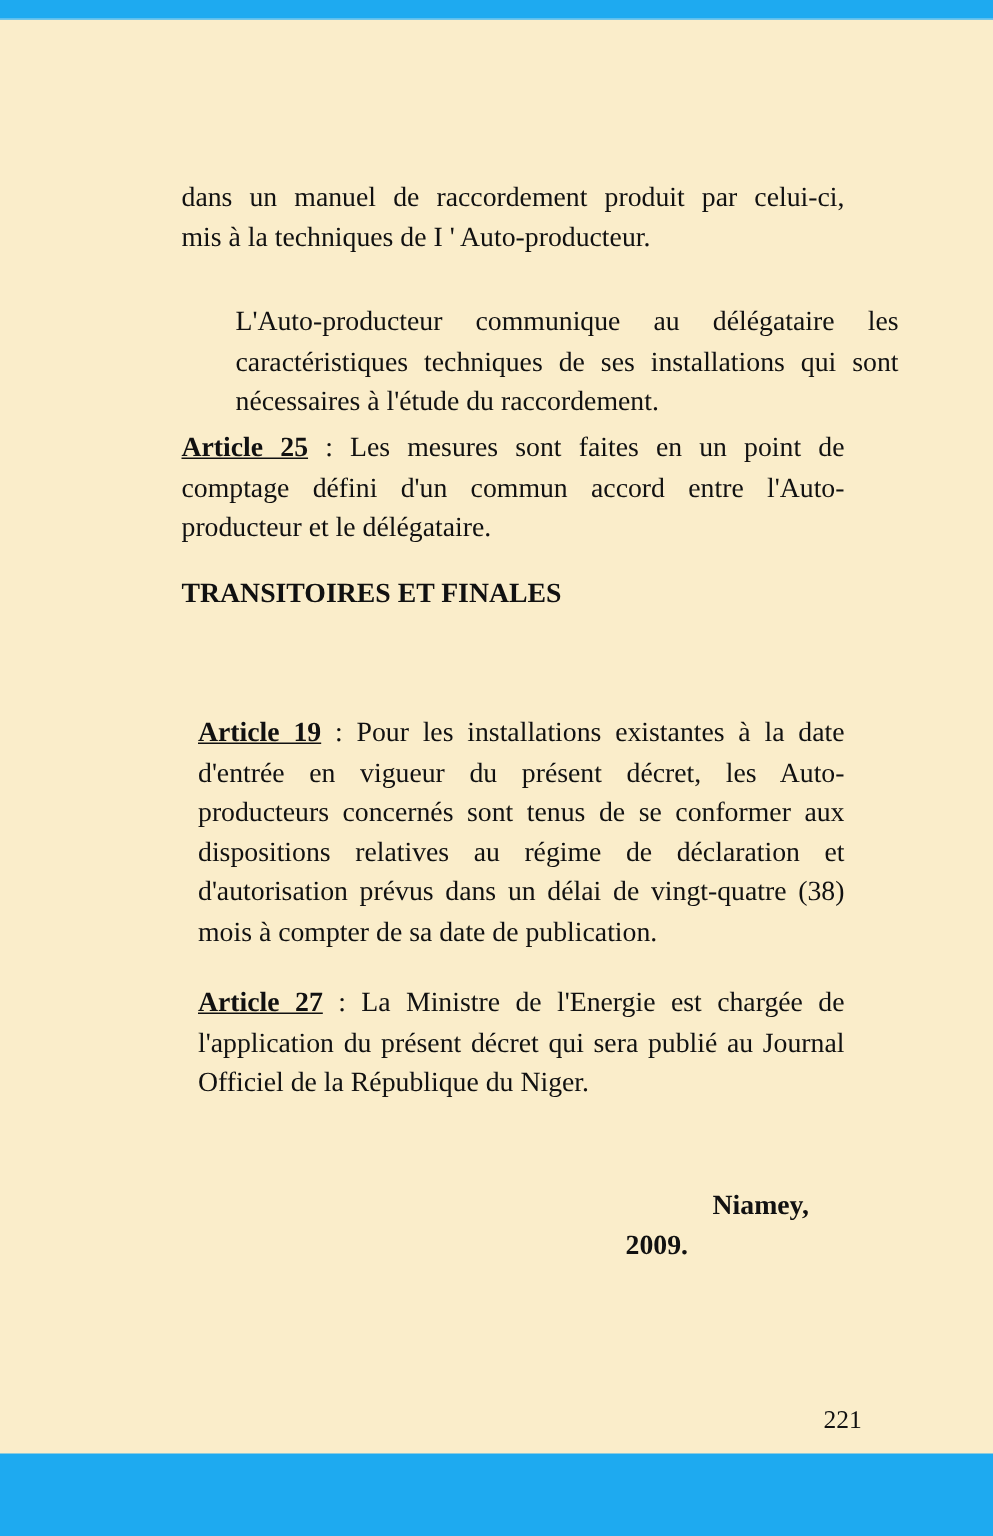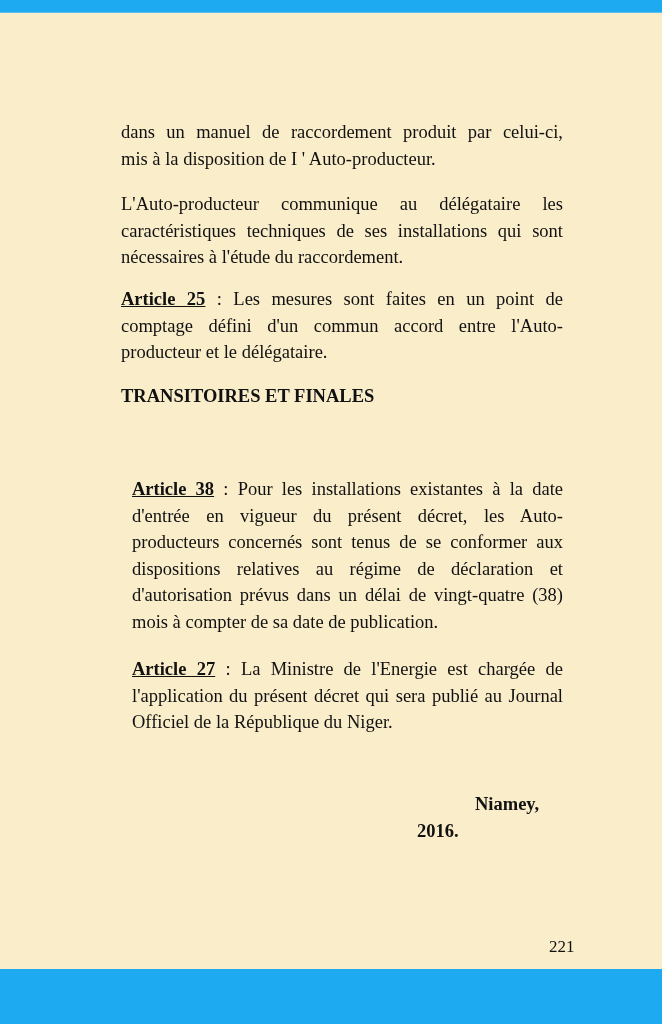--- a/index.html
+++ b/index.html
@@ -15,34 +15,34 @@
   .chap u { text-decoration:underline; }
   .sig { position:absolute; left:417px; width:146px; font-weight:bold; font-size:18.5px; line-height:26.5px; text-align:justify; }
   .pagenum { position:absolute; left:514px; top:937px; font-size:17px;margin-left:35px; }
 </style>
 </head>
 <body>
 
 <div class="topbar"></div>
 
 <p class="p last" style="top:119px;">dans un manuel de raccordement produit par celui-ci,</p>
-<p class="p" style="top:146px;">mis à la disposition de I ' Auto-producteur.</p>
+<p class="p" style="top:146px;">mis à la techniques de I ' Auto-producteur.</p>
 
-<p class="p" style="top:191px;">L'Auto-producteur communique au délégataire les caractéristiques techniques de ses installations qui sont nécessaires à l'étude du raccordement.</p>
+<p class="p" style="top:202px;margin-left:36px;">L'Auto-producteur communique au délégataire les caractéristiques techniques de ses installations qui sont nécessaires à l'étude du raccordement.</p>
 
 <p class="p" style="top:286px;"><span class="art">Article 25</span><span> : Les mesures sont faites en un point de comptage défini d'un commun accord entre l'Auto-producteur et le délégataire.</span></p>
 
 <div class="p chap" style="top:383px;">
   <div>TRANSITOIRES ET FINALES</div>
 </div>
 
-<p class="p ind" style="top:476px;"><span class="art">Article 38</span><span> : Pour les installations existantes à la date d'entrée en vigueur du présent décret, les Auto-producteurs concernés sont tenus de se conformer aux dispositions relatives au régime de déclaration et d'autorisation prévus dans un délai de vingt-quatre (38) mois à compter de sa date de publication.</span></p>
+<p class="p ind" style="top:476px;"><span class="art">Article 19</span><span> : Pour les installations existantes à la date d'entrée en vigueur du présent décret, les Auto-producteurs concernés sont tenus de se conformer aux dispositions relatives au régime de déclaration et d'autorisation prévus dans un délai de vingt-quatre (38) mois à compter de sa date de publication.</span></p>
 
 <p class="p ind" style="top:656px;"><span class="art">Article 27</span><span> : La Ministre de l'Energie est chargée de l'application du présent décret qui sera publié au Journal Officiel de la République du Niger.</span></p>
 
 <div class="sig" style="top:791px;">
   <div style="padding-left:58px;">Niamey,</div>
-  <div>2016.</div>
+  <div>2009.</div>
 </div>
 
 <div class="pagenum">221</div>
 
 <div class="botbar"></div>
 
 </body></html>

